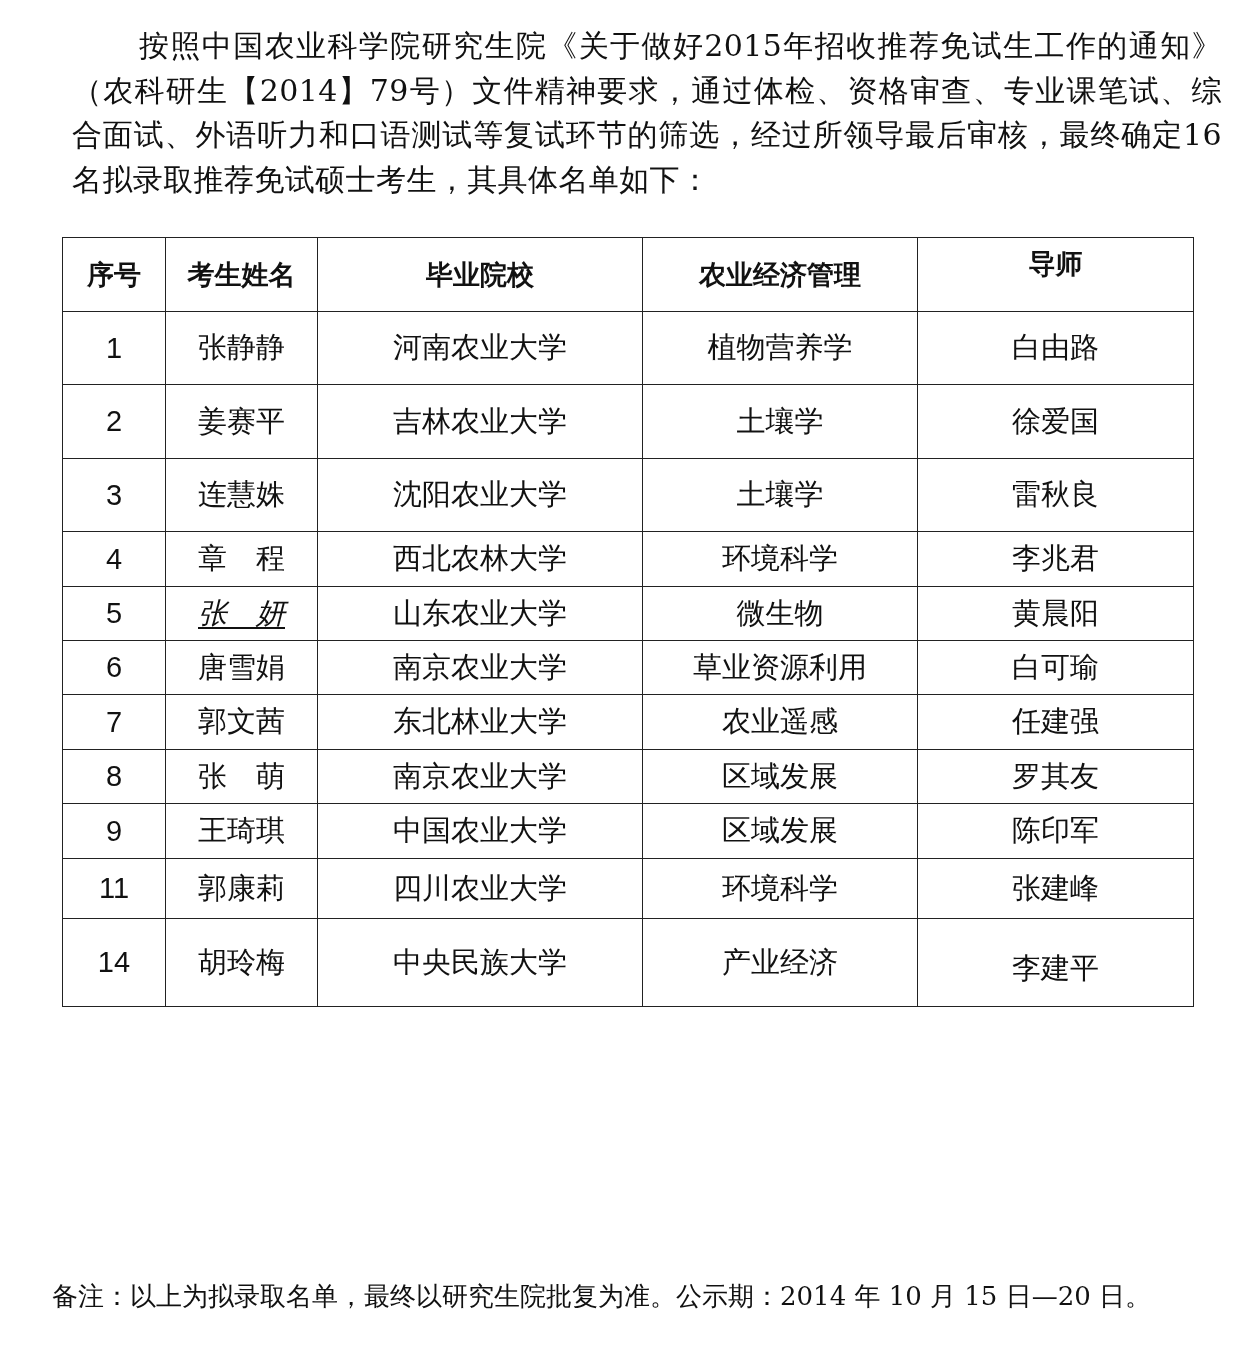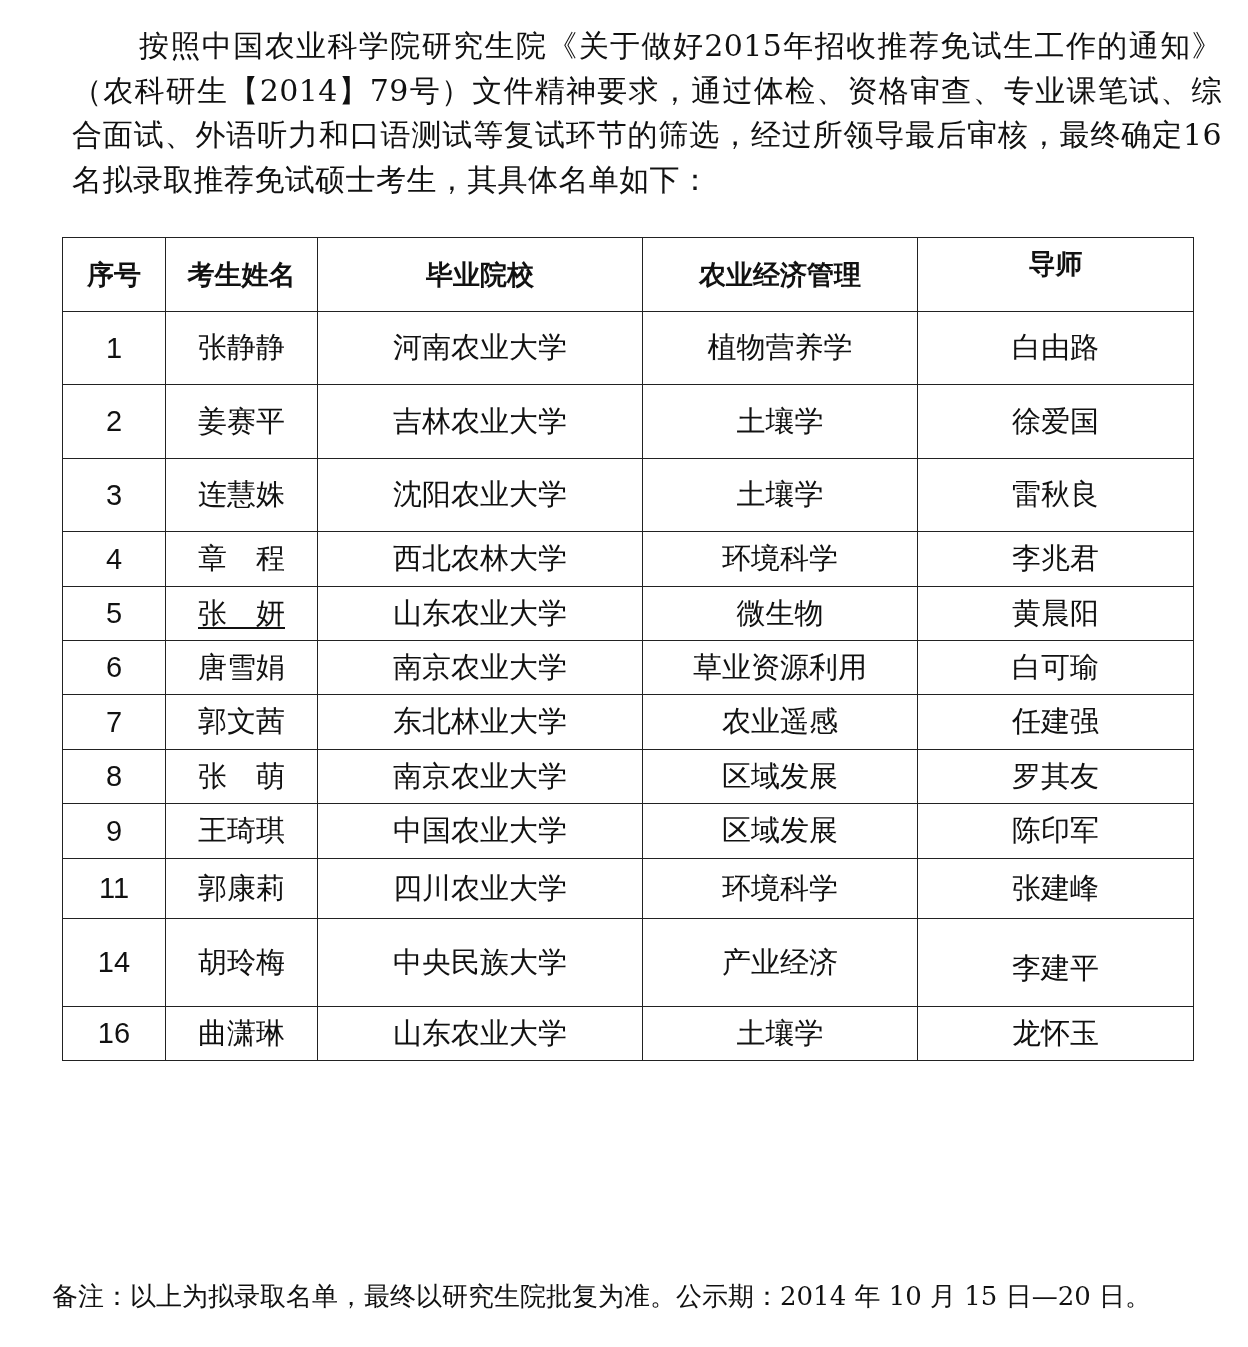--- a/index.html
+++ b/index.html
@@ -26,21 +26,21 @@
       font-size: 29px;
     }
     table.roster th {
       font-family: Liberation Mono, monospace;
       font-weight: bold; font-size: 27px; text-align: center;
     }
     table.roster th.tutor-h { vertical-align: top; padding-top: 8px; }
     td.num { font-family: "Liberation Sans", "DejaVu Sans", sans-serif; font-size: 26px; }
     td.tutor { vertical-align: top; padding-top: 4px; }
     td.tutor.mid { vertical-align: middle; padding-top: 12px; }
-    td.name.underline span { text-decoration: underline; text-underline-offset: 4px; }
+    td.name.underline span { text-decoration: underline; text-underline-offset: 4px; font-style: italic; }
     td.name.bold { font-family: "DejaVu Sans", "Liberation Sans", sans-serif; }
     .note {
       position: absolute; left: 52px; top: 1278px; width: 1180px;
       font-size: 26px; line-height: 36px; white-space: nowrap;
     }
   </style>
 </head>
 <body>
 
 <div class="intro"><span class="indent"></span><span>按照中国农业科学院研究生院《关于做好2015年招收推荐免试生工作的通知》（农科研生【2014】79号）文件精神要求，通过体检、资格审查、专业课笔试、综合面试、外语听力和口语测试等复试环节的筛选，经过所领导最后审核，最终确定16名拟录取推荐免试硕士考生，其具体名单如下：</span></div>
@@ -133,23 +133,16 @@
       <td>环境科学</td>
       <td class="tutor">张建峰</td>
     </tr>
     <tr style="height:88px">
       <td class="num">14</td>
       <td class="name bold">胡玲梅</td>
       <td>中央民族大学</td>
       <td>产业经济</td>
       <td class="tutor mid">李建平</td>
     </tr>
-    <tr style="height:54px">
-      <td class="num">16</td>
-      <td class="name">曲潇琳</td>
-      <td>山东农业大学</td>
-      <td>土壤学</td>
-      <td class="tutor">龙怀玉</td>
-    </tr>
   </tbody>
 </table>
 
 <div class="note">备注：以上为拟录取名单，最终以研究生院批复为准。公示期：2014 年 10 月 15 日—20 日。</div>
 
 </body></html>

